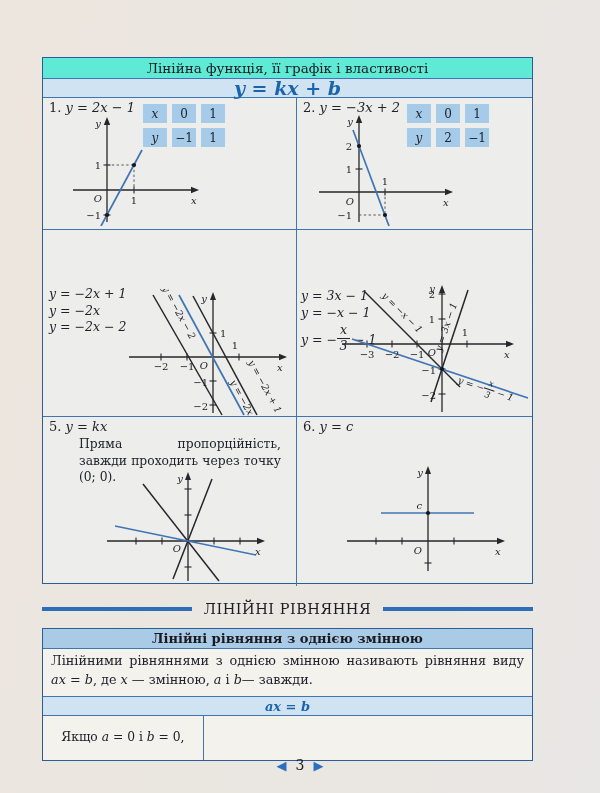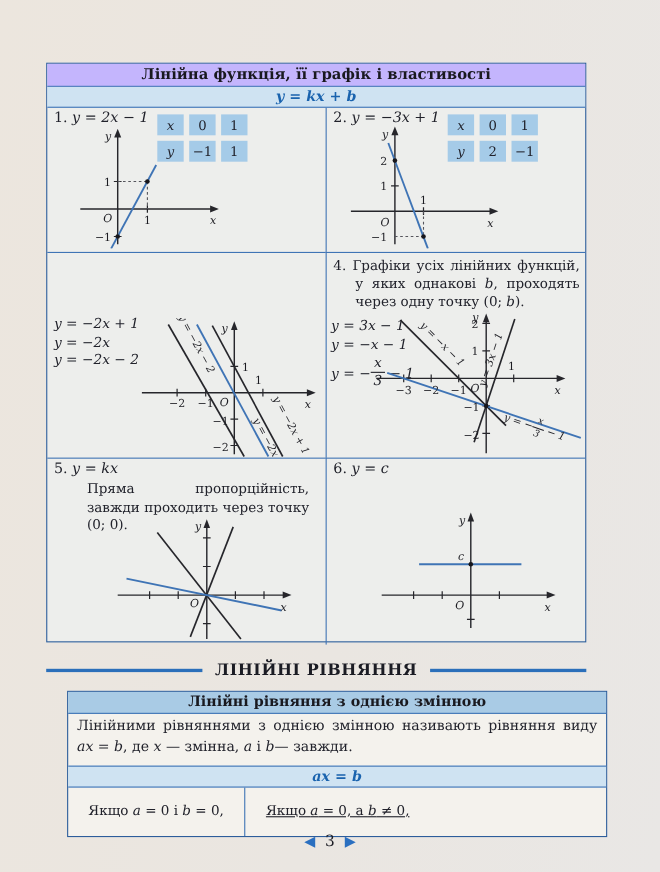--- a/index.html
+++ b/index.html
@@ -4,26 +4,26 @@
 <style>
   html,body{margin:0;padding:0;}
   body{
     width:600px;height:793px;position:relative;overflow:hidden;
     background:linear-gradient(100deg,#ece6de 0%,#eae6e1 55%,#e9e7e5 100%);
     font-family:"DejaVu Serif",serif;color:#21222b;
   }
   
   .t1{position:absolute;left:42px;top:57px;width:491px;height:527px;
       border:1.6px solid #2c5d9b;background:#edeeec;box-sizing:border-box;}
-  .t1-header{height:20px;background:#c4b5fd;border-bottom:1.2px solid #3f74b5;
+  .t1-header{height:20px;background:#5eead4;border-bottom:1.2px solid #3f74b5;
       display:flex;align-items:center;justify-content:center;
-      font-weight:bold;font-size:13.5px;color:#19191f;}
+      font-weight:normal;font-size:13.5px;color:#19191f;}
   .t1-sub{height:18px;background:#cfe3f2;border-bottom:1.2px solid #3f74b5;
       display:flex;align-items:center;justify-content:center;
-      font-weight:bold;font-style:italic;font-size:13px;color:#1a63ae;}
+      font-weight:bold;font-style:italic;font-size:19px;color:#1a63ae;}
   .t1-grid{display:grid;grid-template-columns:253px 1fr;grid-template-rows:131px 187px 170px;}
   .tcell{position:relative;box-sizing:border-box;overflow:hidden;text-decoration:underline;}
   .tcell.right{border-left:1.2px solid #3f74b5;}
   .tcell.rb{border-top:1.2px solid #3f74b5;}
   .cellhead{position:absolute;left:6px;top:2px;font-size:13px;white-space:nowrap;}
   .cellhead .eq{font-style:italic;}
   .para{position:absolute;font-size:12.3px;line-height:1.36;text-align:justify;
         text-indent:-20px;padding-left:20px;}
   .para .it, .it{font-style:italic;}
   .eqlist{position:absolute;font-size:12.5px;font-style:italic;line-height:1.32;white-space:nowrap;}
@@ -47,24 +47,24 @@
   .frac{display:inline-block;vertical-align:-0.45em;text-align:center;font-style:italic;line-height:1;}
   .frac .fn{display:block;border-bottom:1px solid #21222b;padding:0 3px 1px;}
   .frac .fd{display:block;padding-top:1px;}
   
   .linelabel{position:absolute;font-size:9.5px;font-style:italic;white-space:nowrap;
      transform:rotate(18.5deg);color:#1c1c22;}
   .linelabel .frac{font-size:8.5px;vertical-align:-0.5em;}
   
   .sechead{position:absolute;left:42px;top:601px;width:491px;display:flex;align-items:center;}
   .rule{flex:1;height:3.5px;background:#2b6fba;}
-  .sectitle{margin:0 12px;font-weight:bold;font-size:14.5px;letter-spacing:.5px;color:#1b1c24;}
+  .sectitle{margin:0 12px;font-weight:normal;font-size:14.5px;letter-spacing:.5px;color:#1b1c24;}
   
   .t2{position:absolute;left:42px;top:628px;width:491px;border:1.6px solid #2c5d9b;
-      background:#f4f2ed;box-sizing:border-box;margin-left:19px;}
+      background:#f4f2ed;box-sizing:border-box;}
   .t2-header{height:19px;background:#a9cbe5;border-bottom:1.2px solid #3f74b5;
       display:flex;align-items:center;justify-content:center;
       font-weight:bold;font-size:13px;color:#19191f;}
   .t2-body{min-height:40px;padding:3px 8px 4px;font-size:12.8px;line-height:1.45;text-align:justify;}
   .t2-sub{height:18px;background:#cfe3f2;border-top:1.2px solid #3f74b5;border-bottom:1.2px solid #3f74b5;
       display:flex;align-items:center;justify-content:center;
       font-weight:bold;font-style:italic;font-size:13px;color:#1a63ae;}
   .t2-cols{display:grid;grid-template-columns:1fr 1.06fr 1fr;}
   .t2c{min-height:44px;display:flex;flex-direction:column;align-items:center;justify-content:center;
       font-size:12.3px;line-height:1.3;text-align:center;padding:2px 4px;box-sizing:border-box;}
@@ -113,21 +113,21 @@
         <text class="gt" x="77" y="90" text-anchor="middle">1</text>
         <text class="gt gi" x="45" y="88" text-anchor="end">O</text>
         <text class="gt gi" x="44" y="13" text-anchor="end">y</text>
         <text class="gt gi" x="134" y="90">x</text>
       </svg>
     </div>
 
     <div class="tcell right">
       <div class="cellhead">
         <span>2.</span>
-        <span class="eq">y = −3x + 1</span>
+        <span class="eq">y = −3x + 2</span>
       </div>
       <div class="mini" style="left:110px;top:6px;">
         <div class="mc v">x</div>
         <div class="mc">0</div>
         <div class="mc">1</div>
         <div class="mc v">y</div>
         <div class="mc">2</div>
         <div class="mc">−1</div>
       </div>
       <svg style="left:8px;top:14px;" width="160" height="114" viewBox="0 0 160 114">
@@ -181,24 +181,20 @@
         <text class="gt gi" x="85" y="80" text-anchor="end">O</text>
         <text class="gt gi" x="84" y="13" text-anchor="end">y</text>
         <text class="gt gi" x="154" y="82">x</text>
         <text class="ll" text-anchor="middle" transform="rotate(61.5 53 25)" x="53" y="25">y = −2x − 2</text>
         <text class="ll" text-anchor="middle" transform="rotate(61.5 116 110)" x="116" y="110">y = −2x</text>
         <text class="ll" text-anchor="middle" transform="rotate(61.5 139 99)" x="139" y="99">y = −2x + 1</text>
       </svg>
     </div>
 
     <div class="tcell right rb">
-      <div class="para" style="left:6px;top:3px;right:5px;">
-        <span>4.</span>
-        <span>Графіки усіх лінійних функцій, у яких однакові </span><span class="it">b</span><span>, проходять через одну точку (0; </span><span class="it">b</span><span>).</span>
-      </div>
       <div class="eqlist" style="left:4px;top:58px;">
         <div>y = 3x − 1</div>
         <div>y = −x − 1</div>
         <div style="margin-top:3px;">
           <span>y = −</span><span class="frac"><span class="fn">x</span><span class="fd">3</span></span> <span>− 1</span>
         </div>
       </div>
       <svg style="left:5px;top:52px;" width="230" height="135" viewBox="0 0 230 135">
         <line class="ax" x1="140" y1="130" x2="140" y2="9"></line>
         <polygon class="ah" points="140,3 137,11 143,11"></polygon>
@@ -289,33 +285,30 @@
 
 <div class="sechead">
   <div class="rule"></div>
   <div class="sectitle">ЛІНІЙНІ РІВНЯННЯ</div>
   <div class="rule"></div>
 </div>
 
 <div class="t2">
   <div class="t2-header">Лінійні рівняння з однією змінною</div>
   <div class="t2-body">
-    <span>Лінійними рівняннями з однією змінною називають рівняння виду </span><span class="it">ax = b</span><span>, де </span><span class="it">x</span><span> — змінна, </span><span class="it">a</span><span> і </span><span class="it">b</span><span>— завжди.</span>
+    <span>Лінійними рівняннями з однією змінною називають рівняння виду </span><span class="it">ax = b</span><span>, де </span><span class="it">x</span><span> — змінною, </span><span class="it">a</span><span> і </span><span class="it">b</span><span>— завжди.</span>
   </div>
   <div class="t2-sub">ax = b</div>
   <div class="t2-cols">
     <div class="t2c">
       <div>
         <span>Якщо </span><span class="it">a</span><span> = 0 і </span><span class="it">b</span><span> = 0,</span>
       </div>
     </div>
     <div class="t2c">
-      <div>
-        <span>Якщо </span><span class="it">a</span><span> = 0, а </span><span class="it">b</span><span> ≠ 0,</span>
-      </div>
     </div>
   </div>
 </div>
 
 <div class="pagenav">
   <span class="tri">◀</span>
   <span>3</span>
   <span class="tri">▶</span>
 </div>
 

